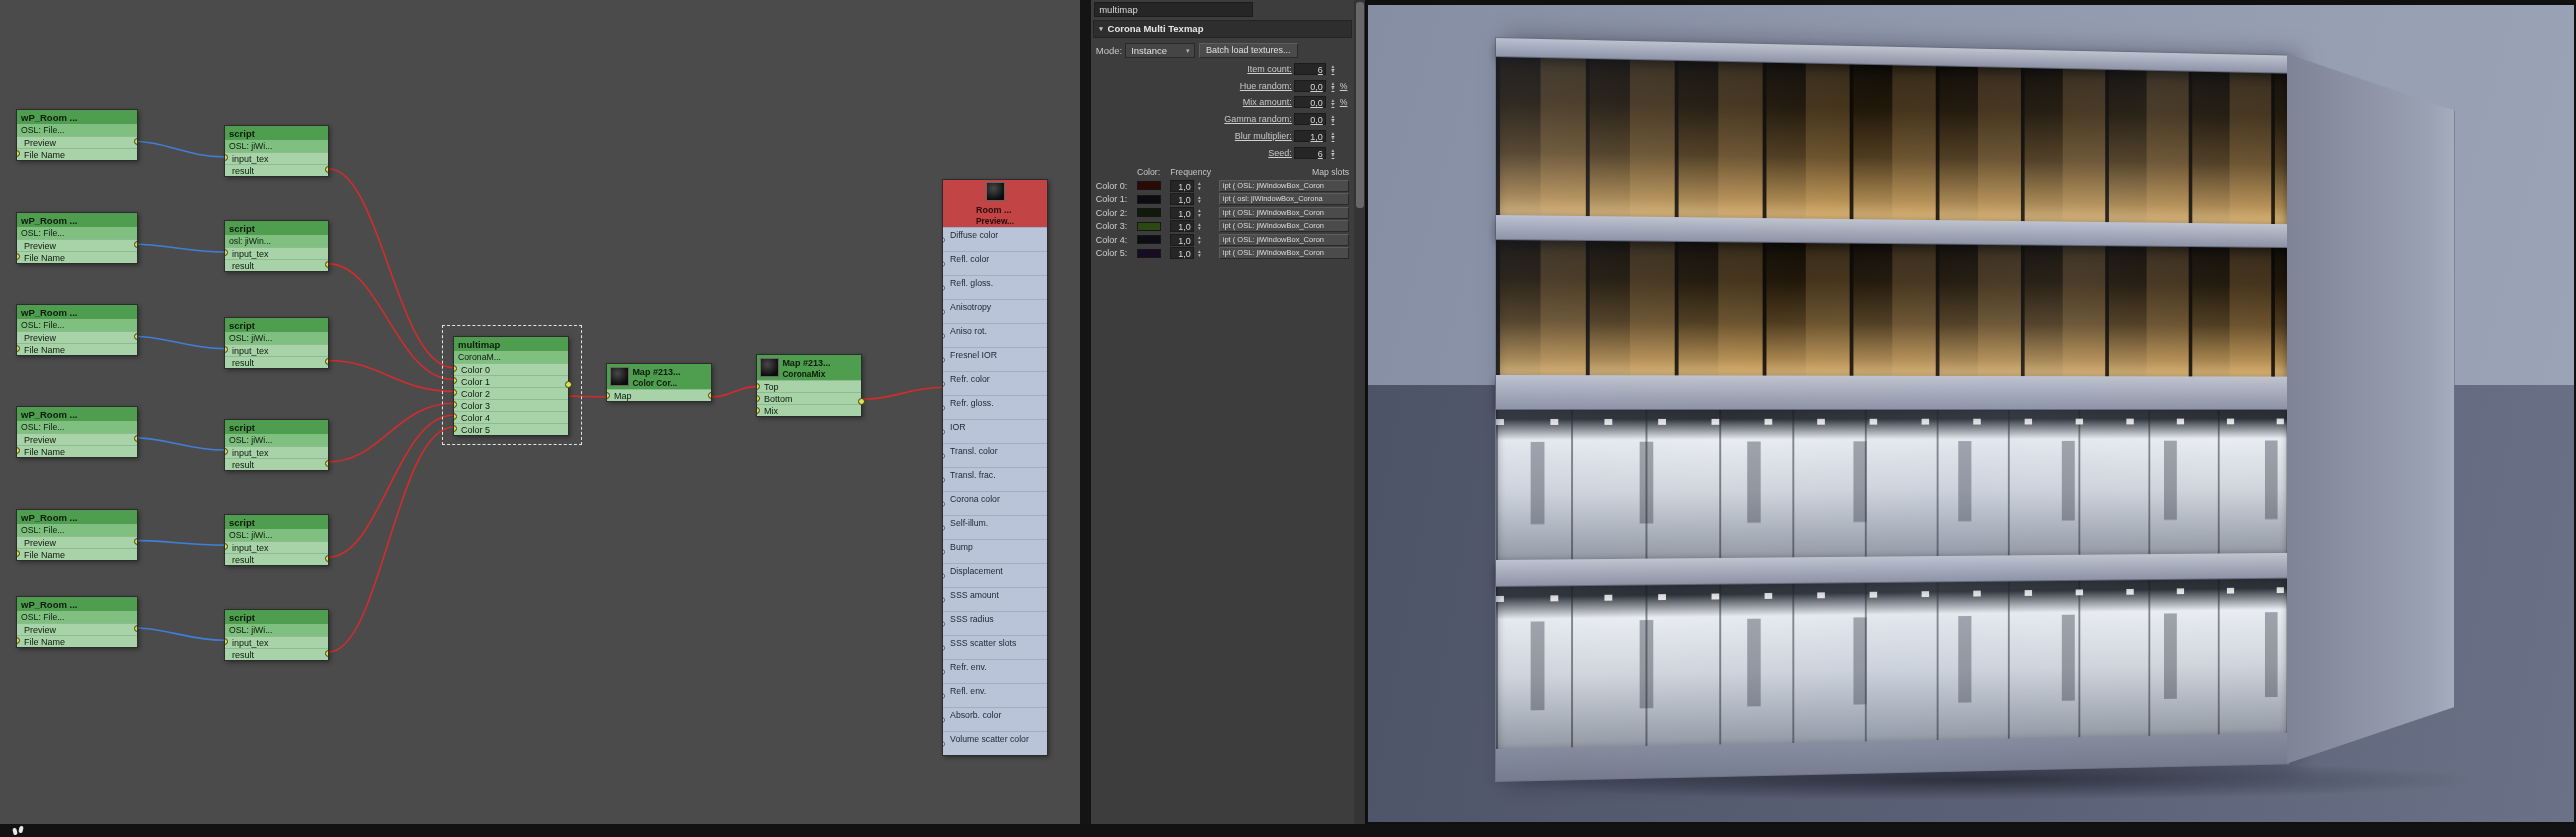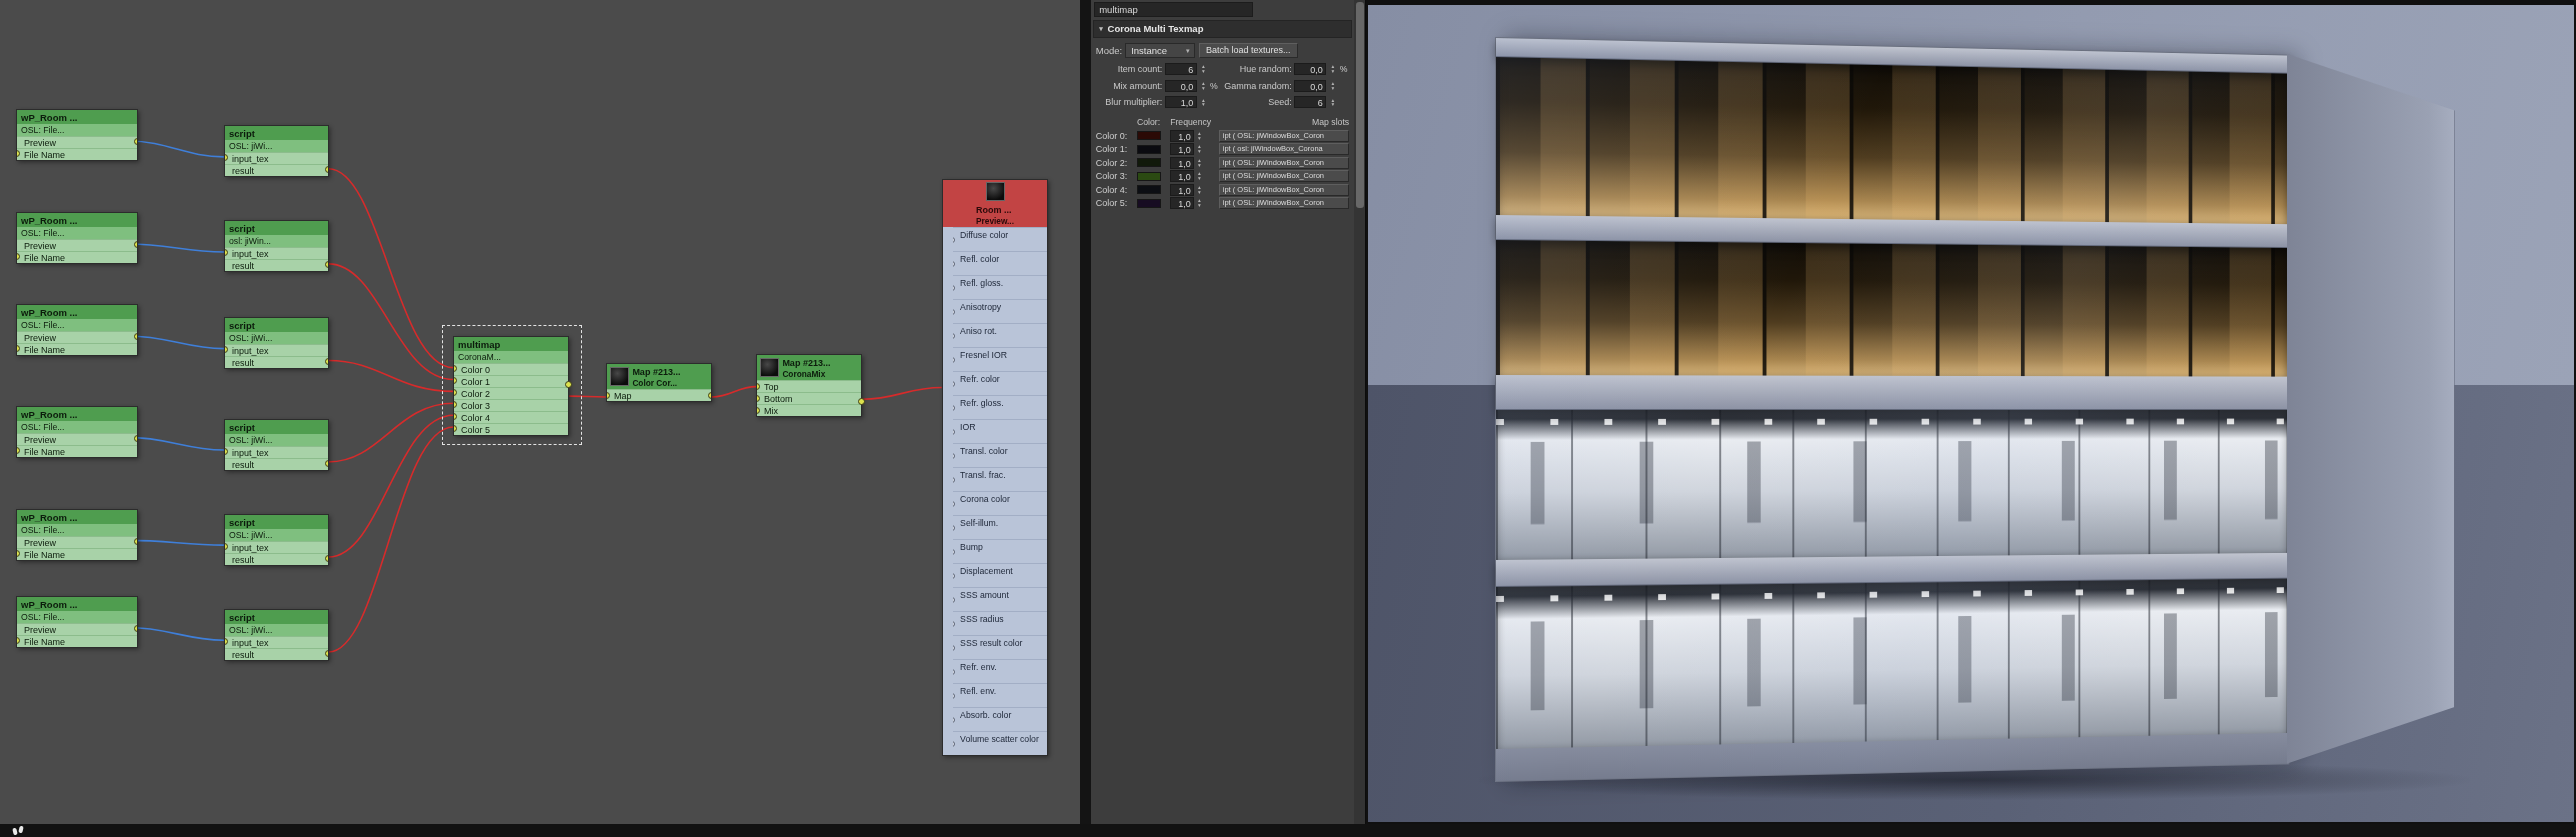--- a/index.html
+++ b/index.html
@@ -44,42 +44,42 @@
   .head-flex { display:flex; align-items:center; gap:3.2px; padding:1.6px 3.2px; }
   .thumb { width:19px; height:19px; flex:0 0 19px; border:0.8px solid #666;
            background:radial-gradient(circle at 38% 32%, #484848 0%, #0b0b0b 75%); }
   .head-lines { overflow:hidden; }
   .head-lines .t1 { font-weight:bold; font-size:9px; white-space:nowrap; }
   .head-lines .t2 { font-size:8.3px; white-space:nowrap; }
 
   .mat-node { left:942px; top:179px; width:106px; }
   .mat-head { background:#c24444; color:#2a0a0a;flex-direction:column; }
   .mat-body { background:#b9c4d8; color:#1c2536; }
-  .mat-body .n-row { border-top:0.8px solid #a2aec5; height:24px; line-height:14.3px; font-size:8.7px;margin-left:10px; }
+  .mat-body .n-row { border-top:0.8px solid #a2aec5; height:24px; line-height:14.3px; font-size:8.7px; }
   .mat-body .sock { background:#dde3ec; border-color:#5a6273; width:6.3px; height:6.3px; margin-top:-3.2px; }
 
   
   .panel { position:absolute; left:1091px; top:0; width:263px; height:824px;
            background:#3d3d3d; color:#cfcfcf; font-size:9.5px; }
   .name-field { display:block; width:159px; margin:2.4px 3.2px 3.2px 3.2px; background:#262626; color:#d8d8d8;
                 border:0.8px solid #1c1c1c; font-size:9.5px; padding:0.8px 4px; height:14.3px;
                 font-family:"Liberation Sans", sans-serif; }
   .rollout { background:#2e2e2e; border:0.8px solid #242424; margin:1.6px 2.4px; padding:2.4px 4.8px;
              font-weight:bold; color:#e6e6e6; display:flex; gap:4.8px; align-items:center; }
   .rollout .arr { font-size:7.1px; color:#bdbdbd; }
   .p-body { padding:4px 4.8px; }
   .p-row { display:flex; align-items:center; gap:3.2px; margin-bottom:4.8px; }
   .p-label { color:#c9c9c9; white-space:nowrap; }
   .dropdown { background:#454545; border:0.8px solid #292929; padding:0.8px 4.8px; min-width:70px;
               display:flex; justify-content:space-between; gap:4.8px; color:#e0e0e0; height:14.3px;
               align-items:center; }
   .dropdown .arr { font-size:7.1px; color:#b0b0b0; }
   .btn { background:#4b4b4b; border:0.8px solid #5f5f5f; border-bottom-color:#2a2a2a;
          border-right-color:#2a2a2a; color:#e0e0e0; padding:0.8px 6.3px; font-size:9px; height:14.3px; }
-  .fields-grid { display:grid; grid-template-columns:1fr 1fr; column-gap:4.8px; row-gap:3.2px; }
+  .fields-grid { display:grid; grid-template-columns:1fr; column-gap:4.8px; row-gap:3.2px;text-decoration:underline; }
   .f-row { display:flex; align-items:center; justify-content:flex-end; gap:2.4px; height:13.5px; }
   .f-row .p-label { font-size:9px; }
   .val { background:#262626; border:0.8px solid #1b1b1b; color:#d8d8d8; width:32px; height:12px;
          line-height:12px; text-align:right; padding:0 2.4px; font-size:9px; }
   .spin { display:inline-flex; flex-direction:column; width:8.7px; }
   .spin span { font-size:5.5px; line-height:4.8px; color:#b3b3b3; text-align:center; }
   .unit { font-size:8.7px; color:#c9c9c9; width:9.5px; }
 
   .tex-table { margin-top:6.3px; }
   .t-head, .t-row { display:grid; grid-template-columns:38px 30px 46px 1fr; align-items:center;
@@ -532,21 +532,21 @@
             <span>SSS amount</span>
             <span class="sock left"></span>
           </div>
 
           <div class="n-row">
             <span>SSS radius</span>
             <span class="sock left"></span>
           </div>
 
           <div class="n-row">
-            <span>SSS result color</span>
+            <span>SSS scatter slots</span>
             <span class="sock left"></span>
           </div>
 
           <div class="n-row">
             <span>Refr. env.</span>
             <span class="sock left"></span>
           </div>
 
           <div class="n-row">
             <span>Refl. env.</span>

